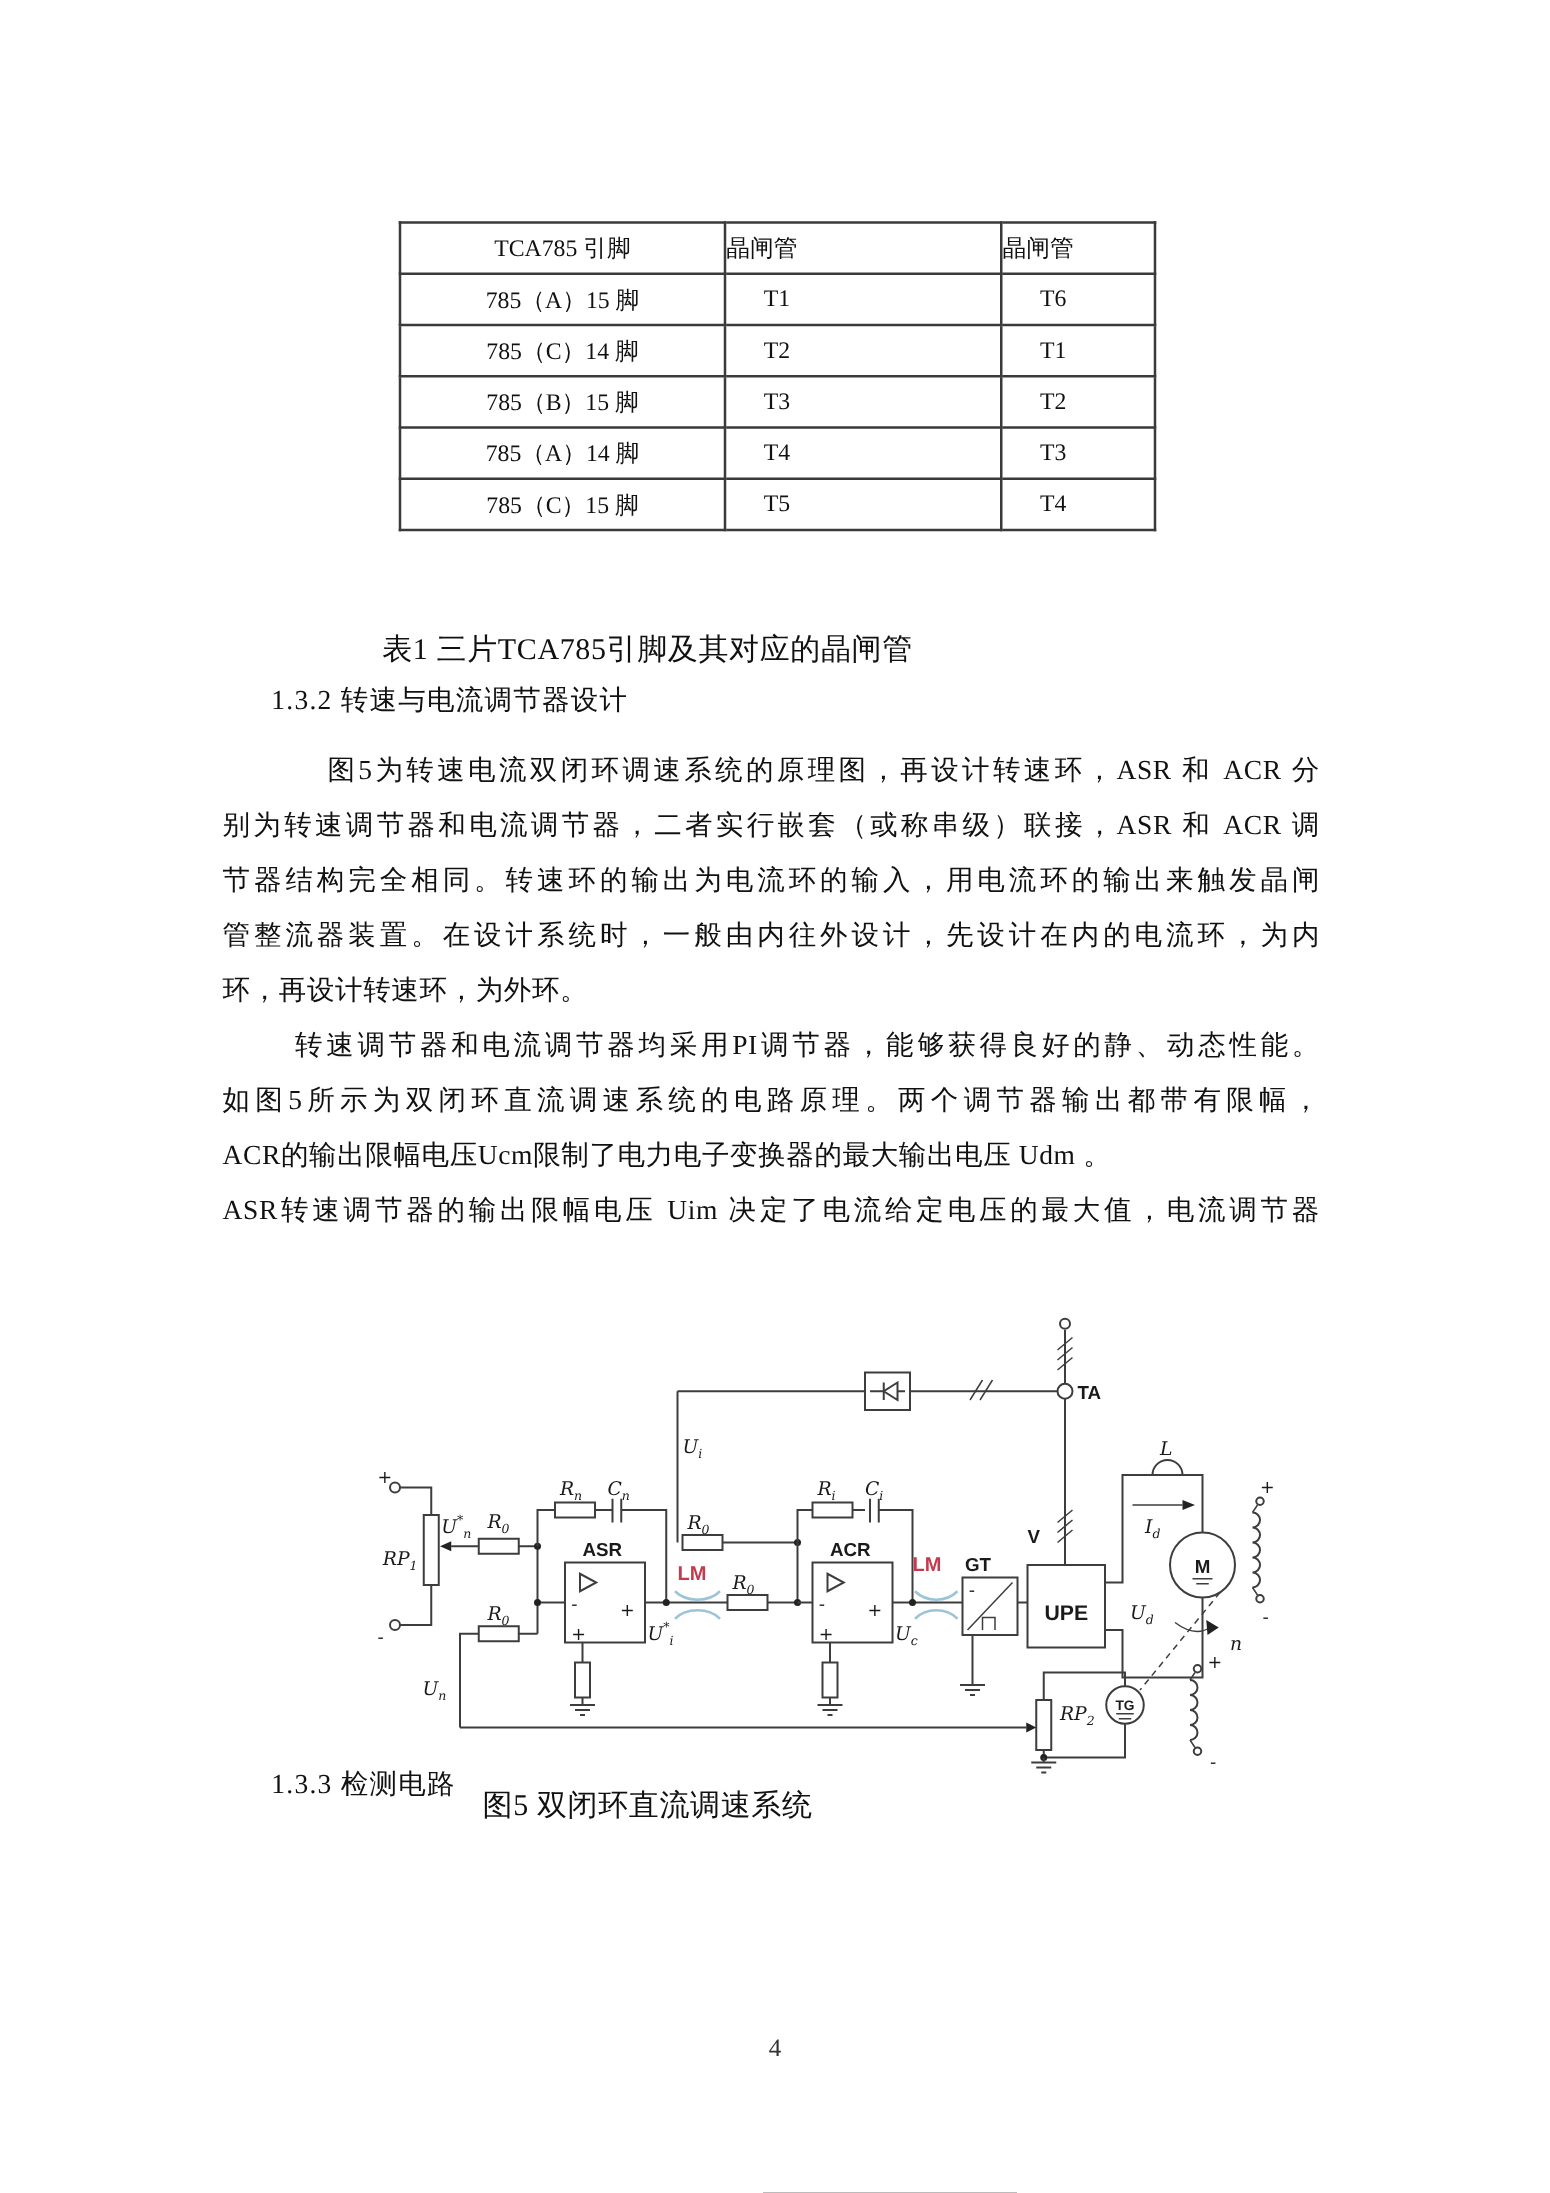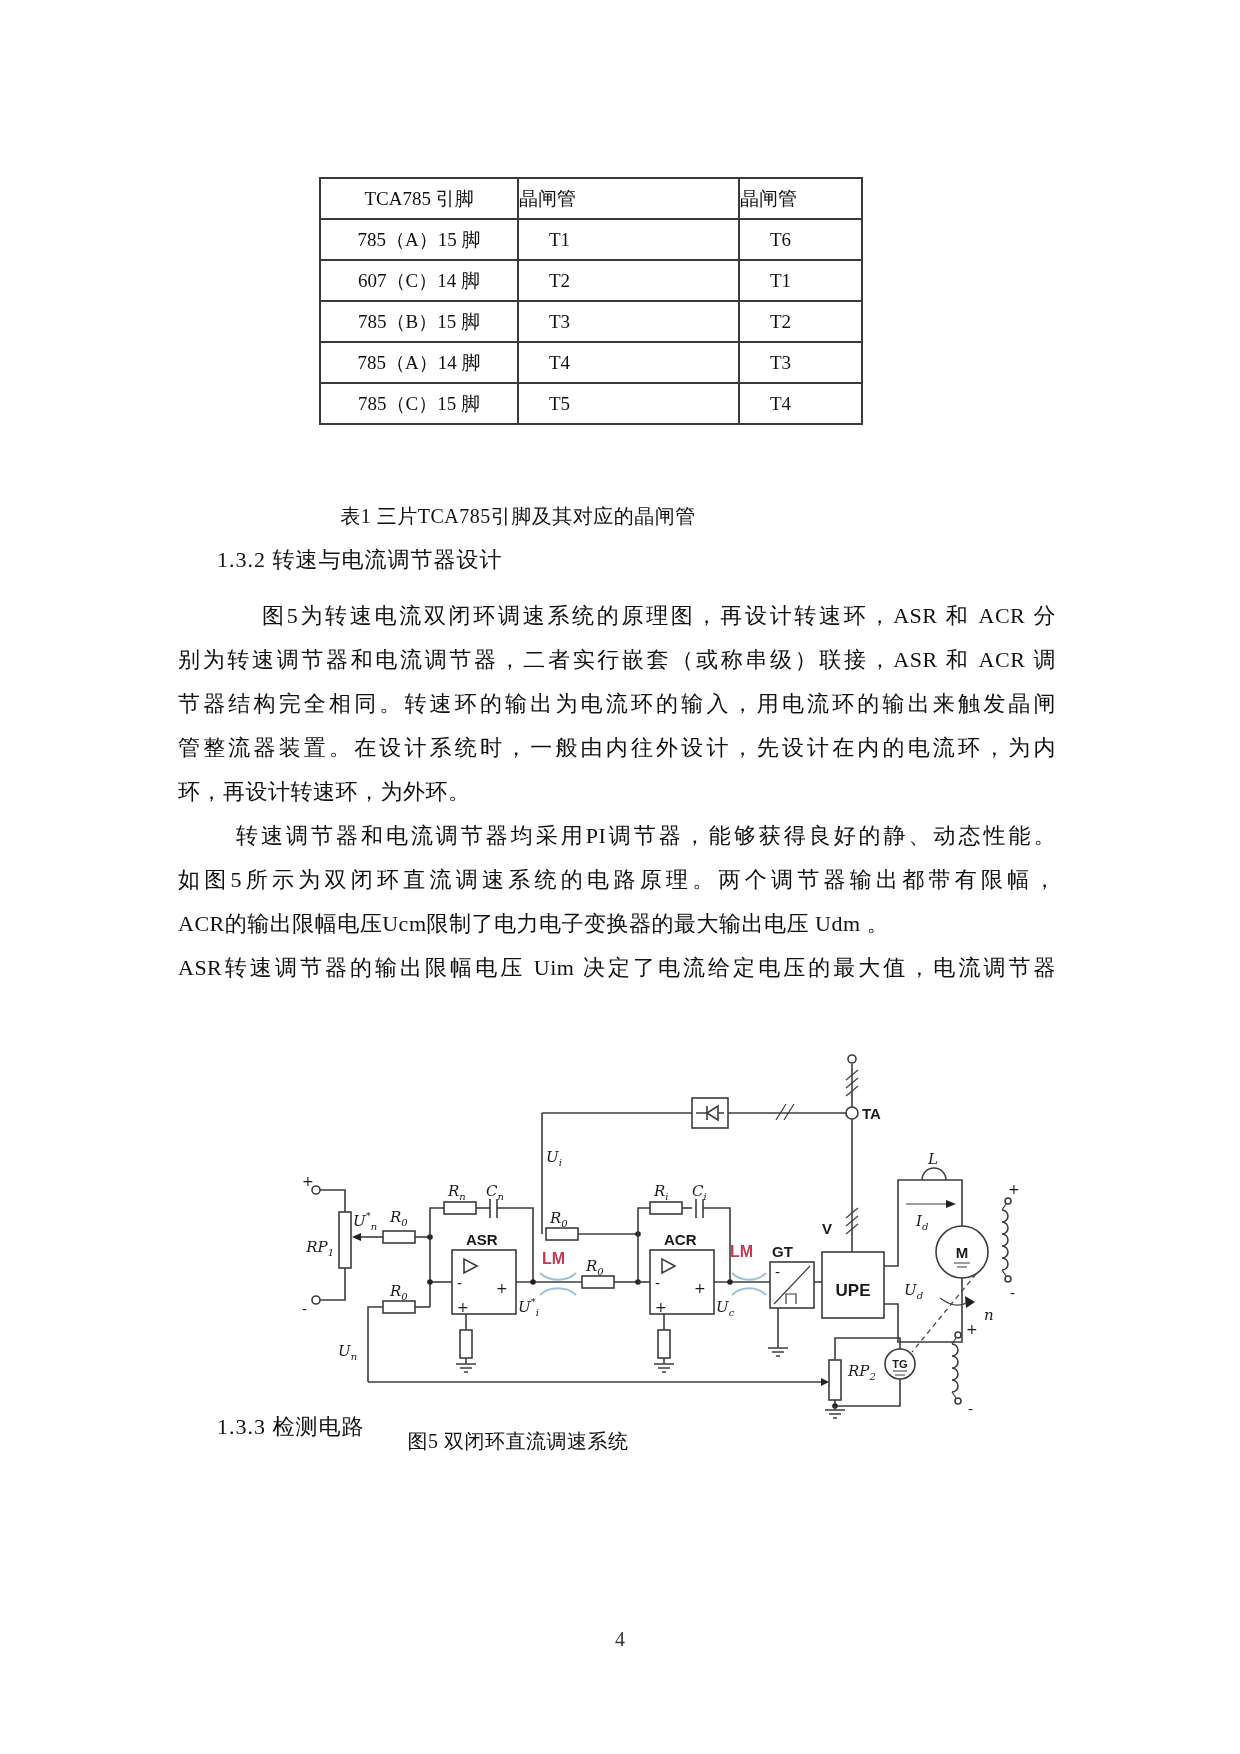--- a/index.html
+++ b/index.html
@@ -18,28 +18,28 @@
     border-collapse:collapse;
     font-size:19px;
   }
   .pin-table td,.pin-table th{
     border:2px solid #3a3a3a;
     height:41px;padding:0;
     font-weight:normal;
     box-sizing:border-box;
     vertical-align:middle;
   }
-  .pin-table .c1{width:198px;text-align:center;}
+  .pin-table .c1{width:260px;text-align:center;}
   .pin-table .c2{width:221px;text-align:left;padding-left:30px;}
   .pin-table .c3{width:123px;text-align:left;padding-left:30px;}
   .pin-table thead .c2,.pin-table thead .c3{text-align:left;padding-left:0;}
   
   .caption{
     position:absolute;left:0;width:1036px;
-    text-align:center;font-size:20px;letter-spacing:.5px;
+    text-align:center;font-size:24px;letter-spacing:.5px;
   }
   .heading{
     position:absolute;left:217px;
     font-size:22px;letter-spacing:1px;
   }
   .para{
     position:absolute;left:178px;width:878px;
     font-size:22px;
   }
   .line{
@@ -84,21 +84,21 @@
         <th class="c3">晶闸管</th>
       </tr>
     </thead>
     <tbody>
       <tr>
         <td class="c1">785（A）15 脚</td>
         <td class="c2">T1</td>
         <td class="c3">T6</td>
       </tr>
       <tr>
-        <td class="c1">607（C）14 脚</td>
+        <td class="c1">785（C）14 脚</td>
         <td class="c2">T2</td>
         <td class="c3">T1</td>
       </tr>
       <tr>
         <td class="c1">785（B）15 脚</td>
         <td class="c2">T3</td>
         <td class="c3">T2</td>
       </tr>
       <tr>
         <td class="c1">785（A）14 脚</td>

